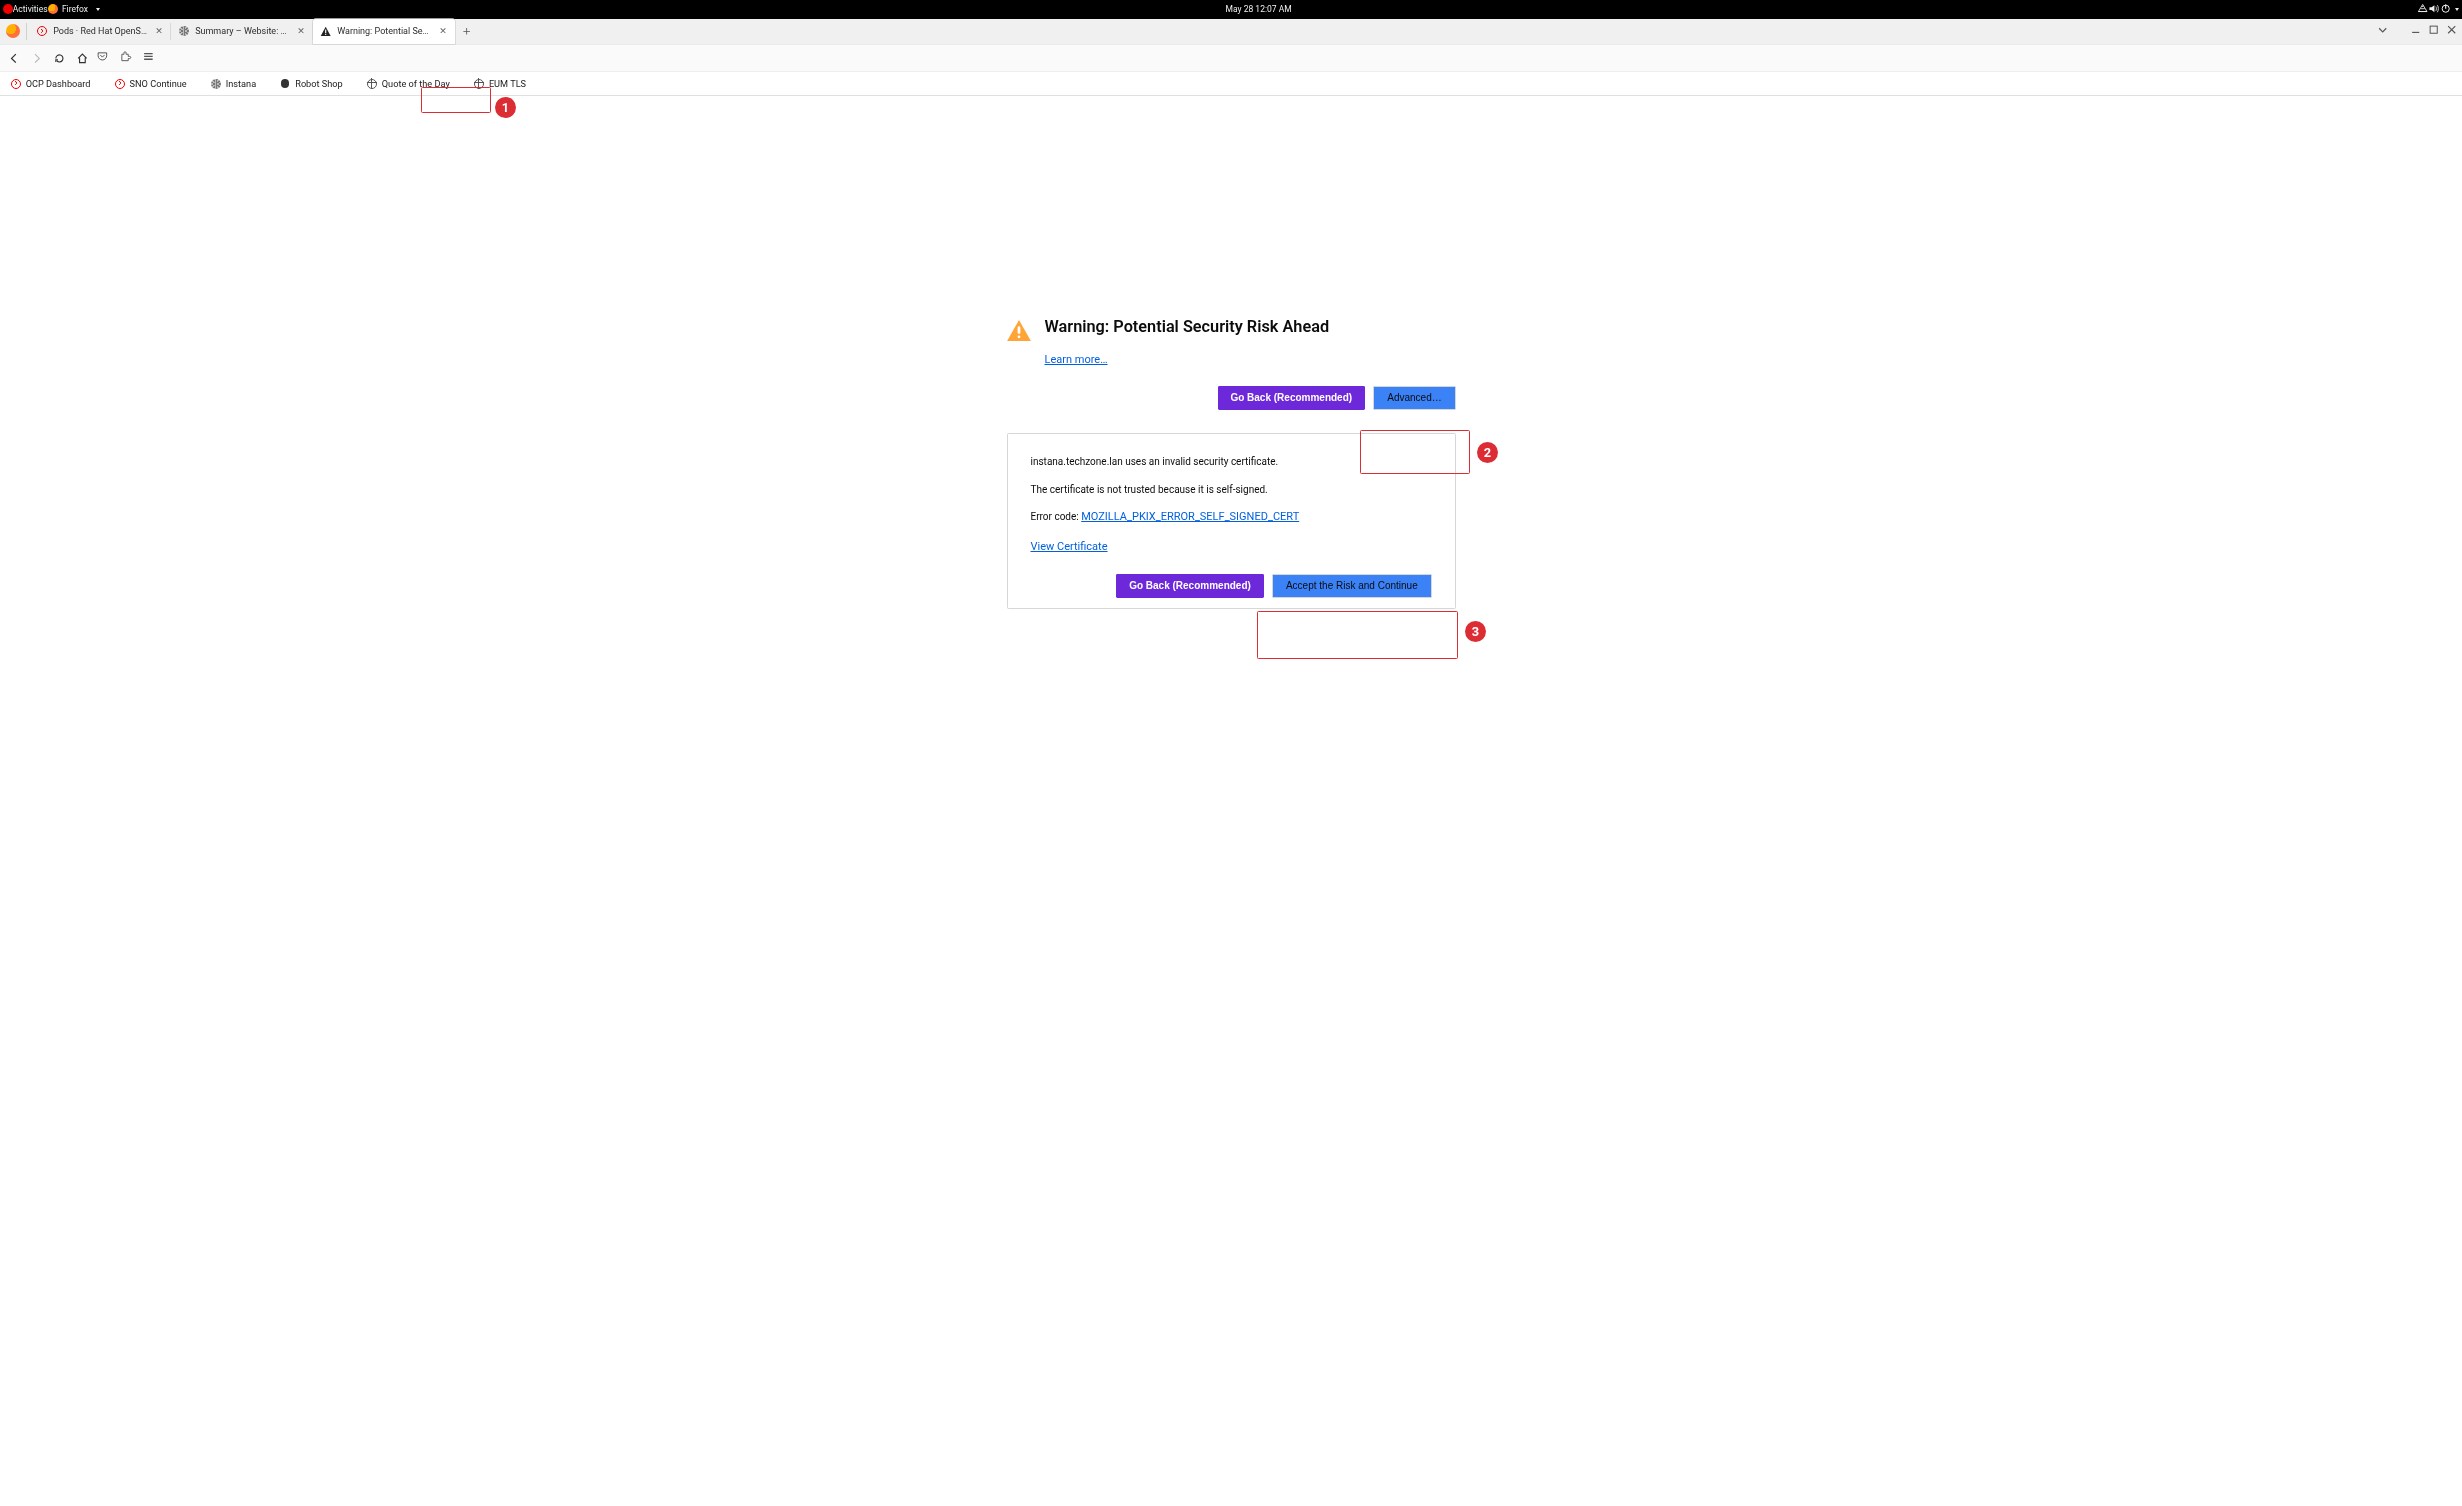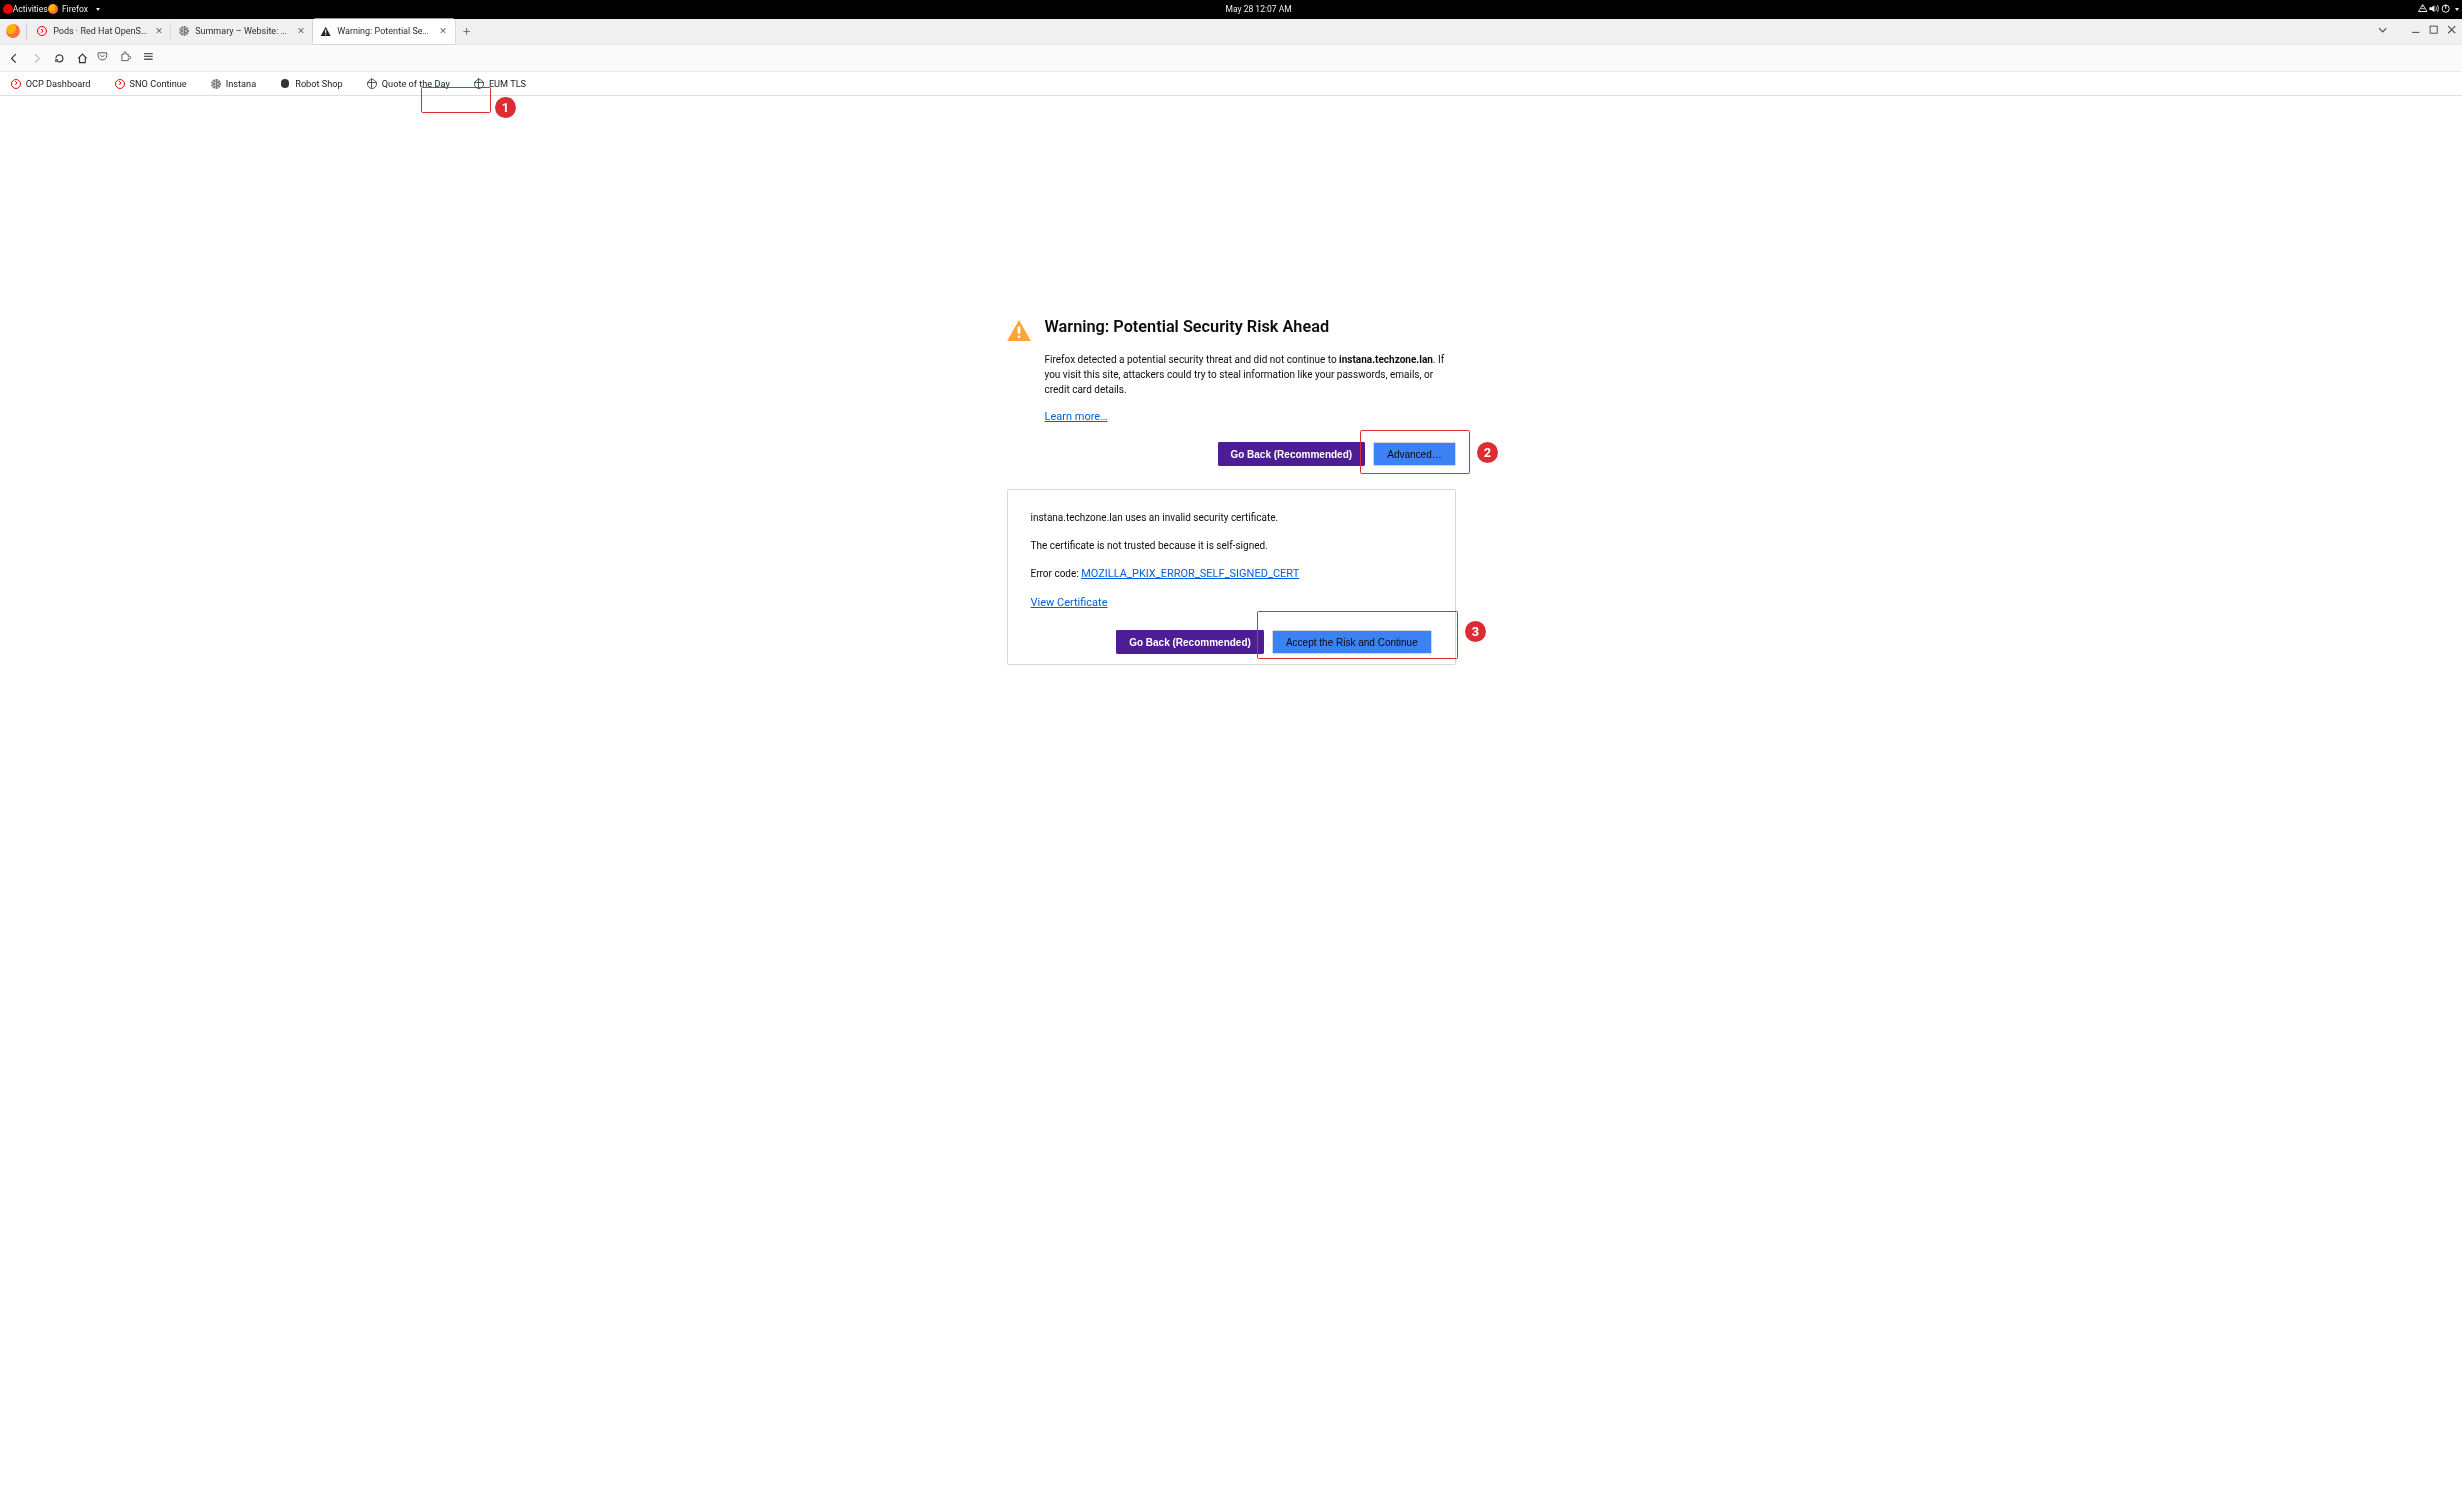--- a/index.html
+++ b/index.html
@@ -62,21 +62,21 @@
   .page { position: relative; min-height: calc(100% - 95px); }
   .err { width: 449px; margin: 16px auto; padding-top: 205px; }
   .err-head { display: flex; gap: 14px; align-items: flex-start; }
   .warn-icon { width: 24px; height: 21px; margin-top: 2.8px; flex: 0 0 auto; }
   .err h1 { font-weight: 600; font-size: 16.3px; color: #0c0c0d; }
   .err .body { margin-left: 38px; }
   .err p { margin-top: 11.4px; font-size: 10px; line-height: 1.5; color: #0c0c0d; }
   .err a { color: #0060df; text-decoration: underline; font-size: 11px; }
   .btn-row { margin-top: 17px; display: flex; justify-content: flex-end; gap: 8.5px; }
   .btn { height: 24px; padding: 0 12.8px; border-radius: 1.4px; font-size: 10px; display: inline-flex; align-items: center; border: 0; cursor: pointer; }
-  .btn.primary { background: #4c1d95; color: #fff; font-weight: 600; }
+  .btn.primary { background: #6d28d9; color: #fff; font-weight: 600; }
   .btn.secondary { background: #3b82f6; color: #0c0c0d; border: 0.7px solid #d7d7d7; }
   .adv-panel { margin: 23px 0 0 0; border: 0.7px solid #d7d7d7; border-radius: 1.4px; padding: 20px 23px 10px; }
   .adv-panel p { margin: 0 0 12.8px 0; font-size: 10px; }
   .adv-panel .btn-row { margin: 18.5px 0 0 0; }
 
   
   .svg16 { width: 11.4px; height: 11.4px; }
   .svg18 { width: 12.8px; height: 12.8px; }
 
   
@@ -262,23 +262,20 @@
   <div class="err">
     <div class="err-head">
       <svg class="warn-icon" viewBox="0 0 34 30">
         <path d="M17 0 L34 30 H0 Z" fill="#ffa436"></path>
         <rect x="15" y="9" width="4" height="11" rx="2" fill="#fff"></rect>
         <rect x="15" y="22" width="4" height="4" rx="2" fill="#fff"></rect>
       </svg>
       <h1>Warning: Potential Security Risk Ahead</h1>
     </div>
     <div class="body">
-      <p>
-        <span>Firefox detected a potential security threat and did not continue to </span><strong>instana.techzone.lan</strong><span>. If you visit this site, attackers could try to steal information like your passwords, emails, or credit card details.</span>
-      </p>
       <p><a href="#">Learn more…</a></p>
       <div class="btn-row">
         <button class="btn primary">Go Back (Recommended)</button>
         <button class="btn secondary" id="adv-btn">Advanced…</button>
       </div>
     </div>
 
     <div class="adv-panel">
       <p>instana.techzone.lan uses an invalid security certificate.</p>
       <p>The certificate is not trusted because it is self-signed.</p>

